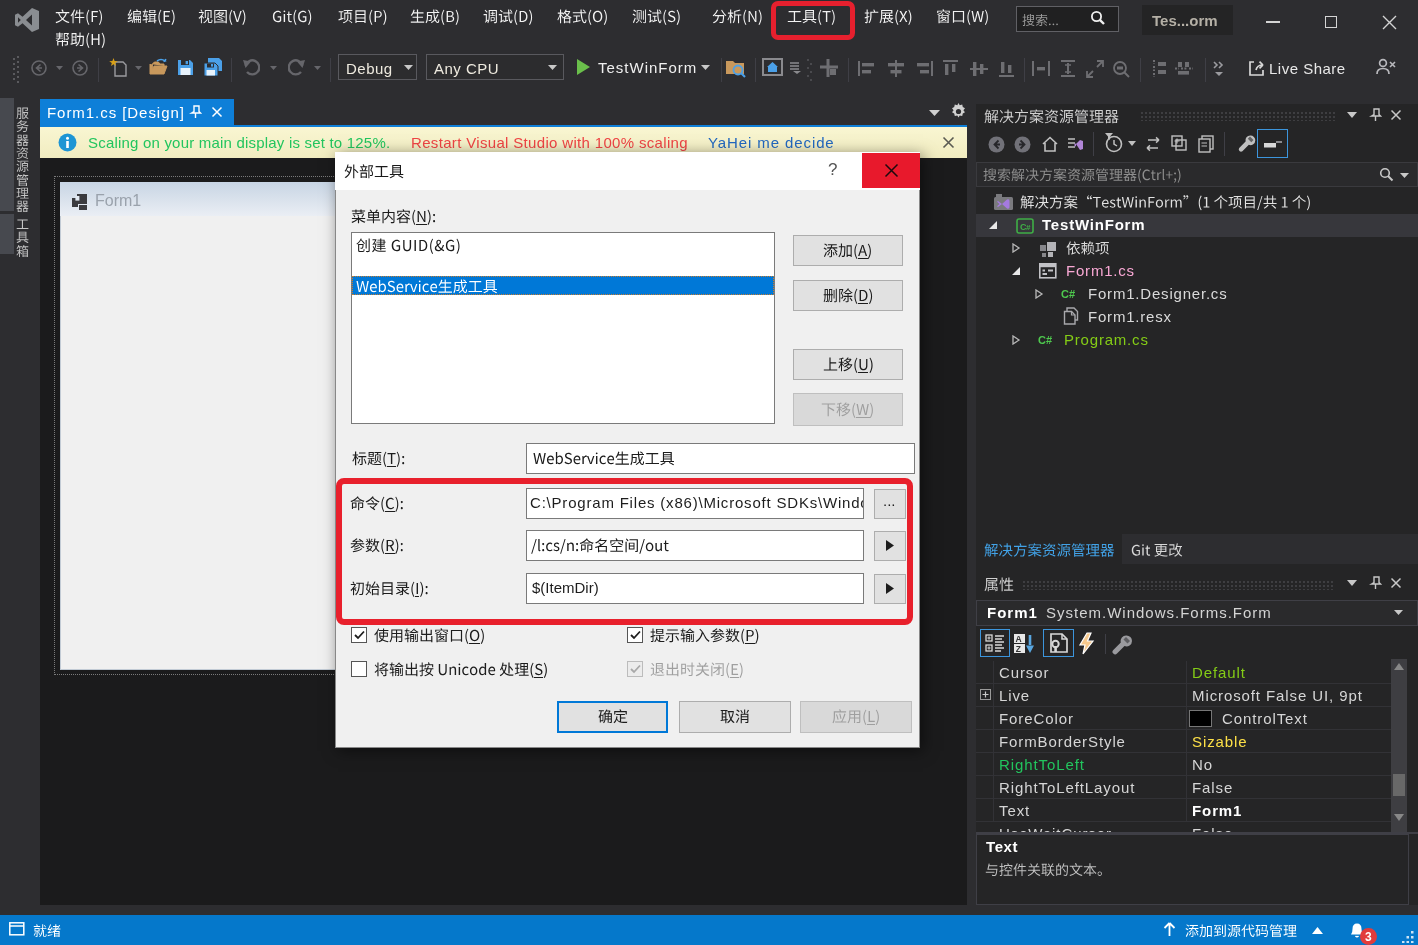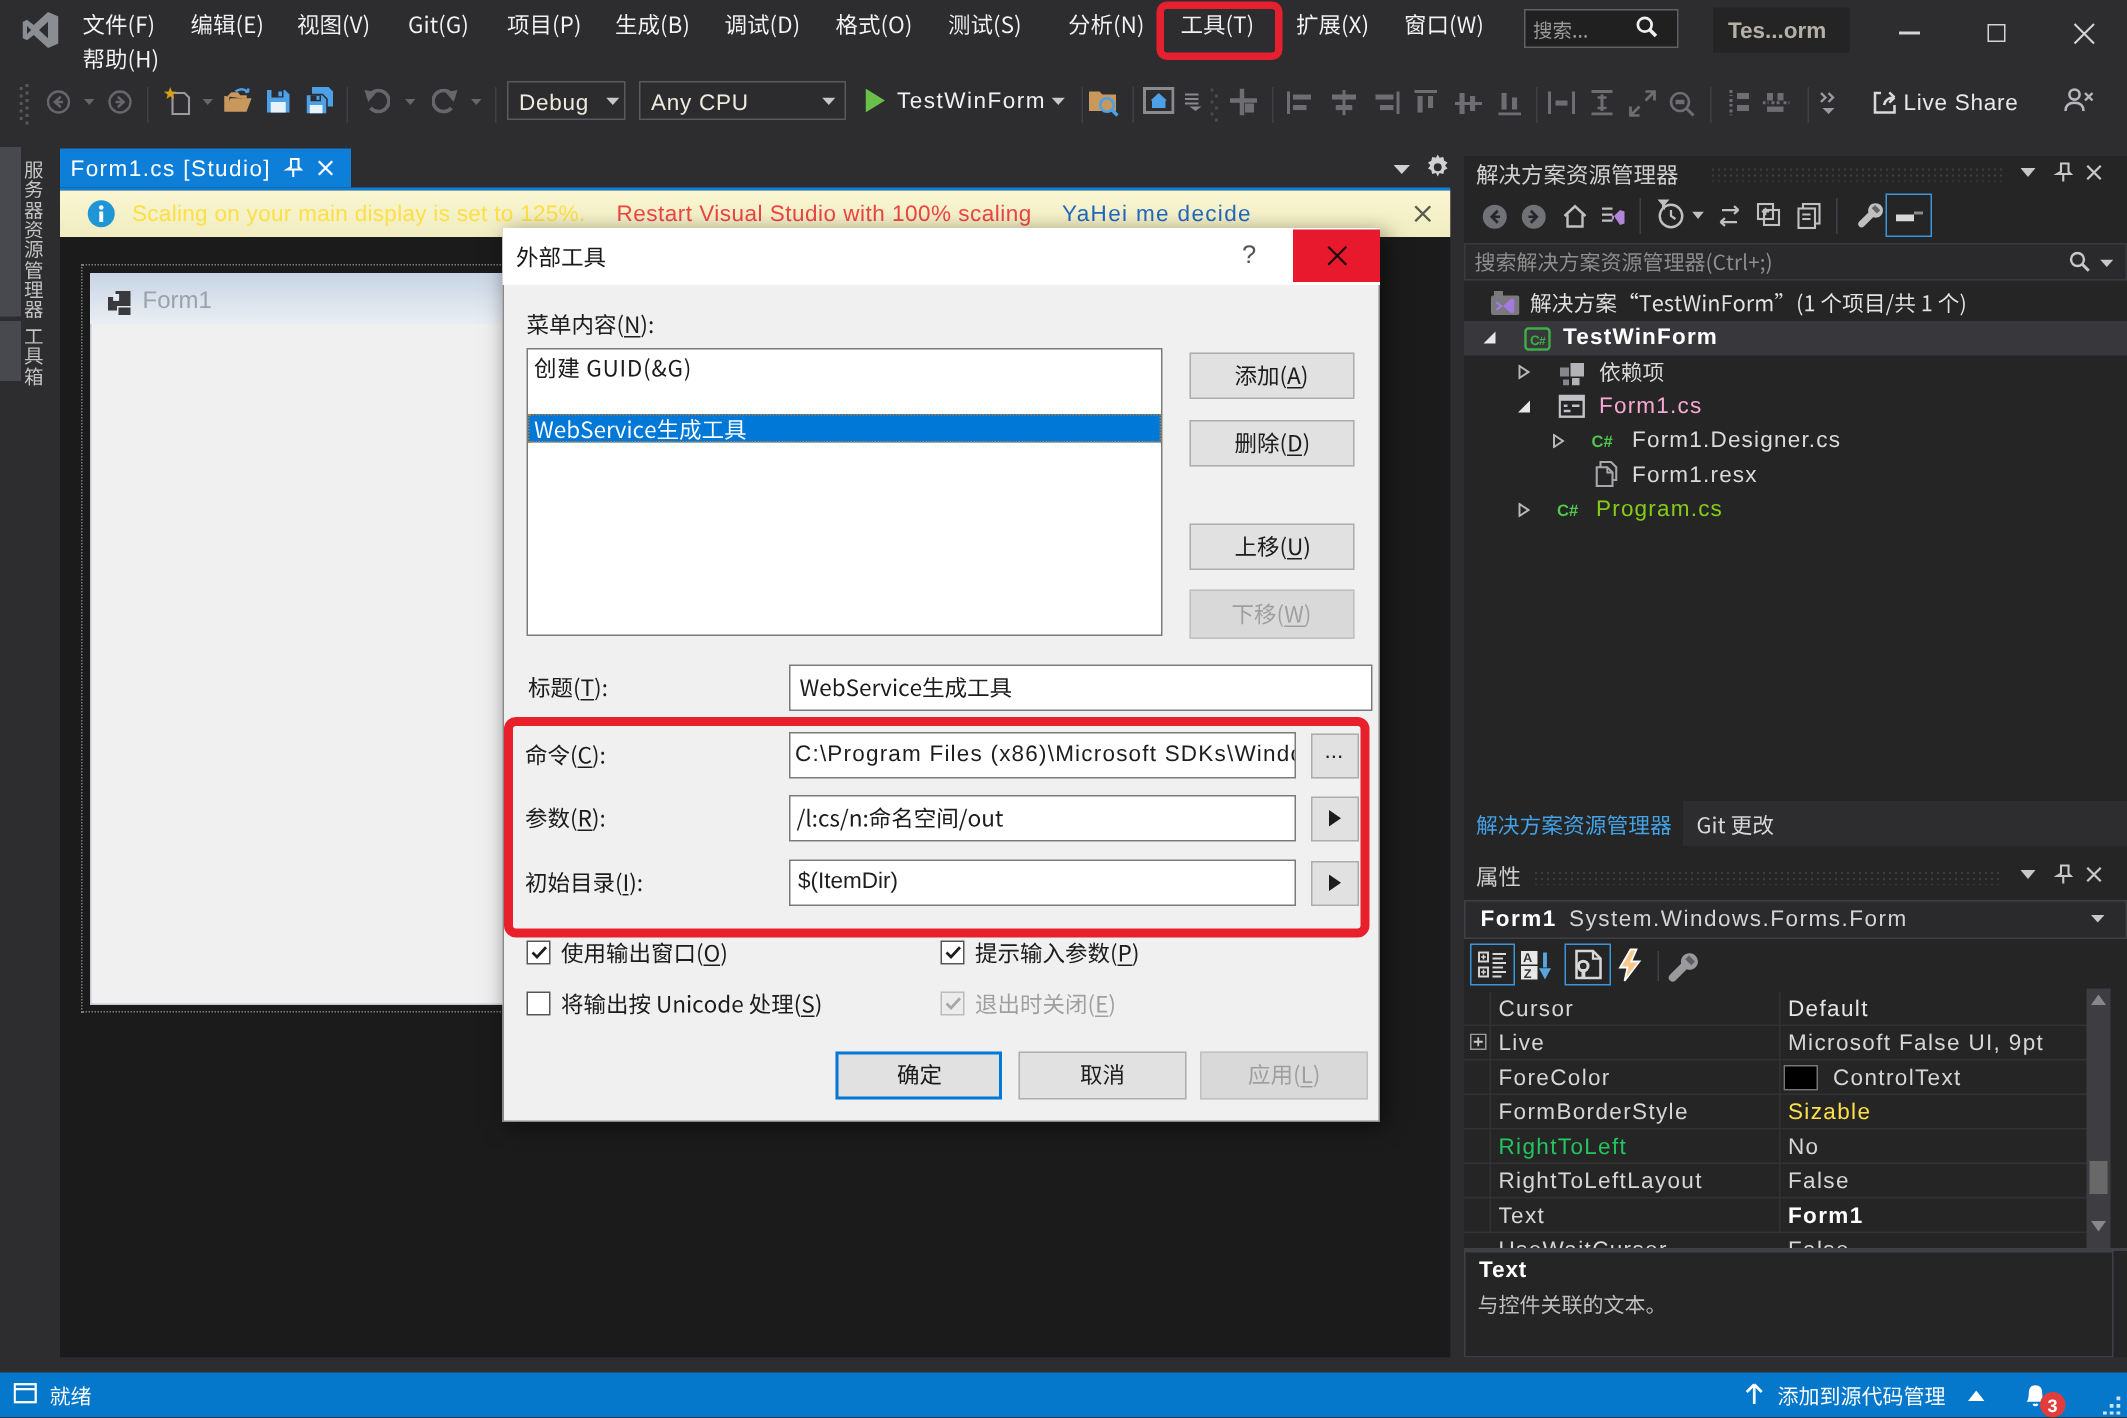--- a/index.html
+++ b/index.html
@@ -259,42 +259,42 @@
 <svg style="position:absolute;left:16px;top:216px;overflow:visible" width="15" height="18">
     <path fill="#c4c4c4" d="M0.7 12.1V13H12.4V12.1H7V4.6H11.7V3.5H1.4V4.6H5.9V12.1Z"></path>
   </svg>
 <svg style="position:absolute;left:16px;top:229.3px;overflow:visible" width="15" height="18">
     <path fill="#c4c4c4" d="M7.9 11.9C9.3 12.6 10.8 13.4 11.7 14.1L12.5 13.3C11.5 12.7 10 11.9 8.5 11.2ZM4.3 11.3C3.5 12 1.8 12.8 0.5 13.3C0.8 13.5 1.1 13.8 1.2 14.1C2.5 13.5 4.1 12.7 5.2 11.9ZM2.8 2.7V10.3H0.7V11.2H12.4V10.3H10.4V2.7ZM3.7 10.3V9.1H9.5V10.3ZM3.7 5.4H9.5V6.5H3.7ZM3.7 4.6V3.5H9.5V4.6ZM3.7 7.2H9.5V8.4H3.7Z"></path>
   </svg>
 <svg style="position:absolute;left:16px;top:242.6px;overflow:visible" width="15" height="18">
     <path fill="#c4c4c4" d="M7.4 9.2H10.9V10.5H7.4ZM7.4 8.4V7.1H10.9V8.4ZM7.4 11.3H10.9V12.6H7.4ZM6.5 6.3V14H7.4V13.5H10.9V13.9H11.9V6.3ZM2.4 2C2 3.3 1.3 4.6 0.5 5.5C0.7 5.6 1.1 5.9 1.3 6C1.7 5.5 2.1 4.9 2.5 4.2H3C3.3 4.7 3.6 5.3 3.7 5.8H3.1V7.3H0.8V8.2H2.9C2.3 9.6 1.3 11.1 0.4 11.9C0.7 12.1 0.9 12.4 1.1 12.6C1.7 11.9 2.5 10.8 3.1 9.7V14H4V9.7C4.5 10.3 5.2 11 5.5 11.4L6.1 10.6C5.8 10.3 4.5 9.1 4 8.7V8.2H6.1V7.3H4V5.8L4.6 5.6C4.5 5.2 4.3 4.7 4 4.2H6.3V3.3H2.9C3.1 3 3.2 2.6 3.3 2.2ZM7.5 2C7.1 3.3 6.4 4.6 5.6 5.4C5.8 5.5 6.2 5.8 6.4 5.9C6.9 5.5 7.3 4.9 7.7 4.2H8.4C8.9 4.8 9.3 5.5 9.5 5.9L10.3 5.6C10.2 5.2 9.8 4.7 9.5 4.2H12.3V3.3H8.1C8.2 3 8.3 2.6 8.5 2.2Z"></path>
   </svg>
 <div style="position:absolute;left:40px;top:99px;width:194px;height:26px;background:#0e7fd8;"></div>
-<div style="position:absolute;left:47px;top:104px;font:normal 15px 'Liberation Sans',sans-serif;color:#ffffff;white-space:pre;letter-spacing:.95px">Form1.cs [Studio]</div>
+<div style="position:absolute;left:47px;top:104px;font:normal 15px 'Liberation Sans',sans-serif;color:#ffffff;white-space:pre;letter-spacing:.95px">Form1.cs [Design]</div>
 <svg style="position:absolute;left:189px;top:105px;" width="13" height="14" viewBox="0 0 13 14">
     <path d="M5 1 H10 V6.5 L11.5 8 H2.5 L5 6.5 Z M6.5 8 V13" stroke="#ffffff" stroke-width="1.4" fill="none"></path>
   </svg>
 <svg style="position:absolute;left:211px;top:106px;" width="12" height="12" viewBox="0 0 12 12">
     <path d="M1.5 1.5 L10.5 10.5 M10.5 1.5 L1.5 10.5" stroke="#ffffff" stroke-width="1.5"></path>
   </svg>
 <svg style="position:absolute;left:929px;top:110px;" width="11" height="6" viewBox="0 0 11 6">
     <polygon points="0,0 11,0 5.5,6" fill="#d0d0d0"></polygon>
   </svg>
 <svg style="position:absolute;left:950px;top:103px;" width="17" height="17" viewBox="0 0 17 17">
     <path fill="#d0d0d0" d="M8.5 0 l1.2 2.2 2.5-.6.6 2.5 2.2 1.2-1.6 2 1.6 2-2.2 1.2-.6 2.5-2.5-.6-1.2 2.2-1.2-2.2-2.5.6-.6-2.5-2.2-1.2 1.6-2-1.6-2 2.2-1.2.6-2.5 2.5.6z"></path>
     <circle cx="8.5" cy="8.5" r="2.6" fill="#2d2d30"></circle>
   </svg>
 <div style="position:absolute;left:40px;top:125px;width:927px;height:2px;background:#0e7fd8;"></div>
 <div style="position:absolute;left:40px;top:127px;width:927px;height:31px;background:linear-gradient(#f9f6d2,#f1ecc0)"></div>
 <svg style="position:absolute;left:58px;top:133px;" width="19" height="19" viewBox="0 0 19 19">
     <circle cx="9.5" cy="9.5" r="9" fill="#1e95d4"></circle>
     <rect x="8.2" y="8" width="2.6" height="7" fill="#fff"></rect>
     <circle cx="9.5" cy="5.3" r="1.5" fill="#fff"></circle>
   </svg>
-<div style="position:absolute;left:88px;top:134px;font:normal 15px 'Liberation Sans',sans-serif;color:#fde047;white-space:pre;letter-spacing:.2px">Scaling on your main display is set to 125%.</div>
+<div style="position:absolute;left:88px;top:134px;font:normal 15px 'Liberation Sans',sans-serif;color:#22c55e;white-space:pre;letter-spacing:.2px">Scaling on your main display is set to 125%.</div>
 <div style="position:absolute;left:411px;top:134px;font:normal 15px 'Liberation Sans',sans-serif;color:#ef4444;white-space:pre;letter-spacing:.33px">Restart Visual Studio with 100% scaling</div>
 <div style="position:absolute;left:708px;top:134px;font:normal 15px 'Liberation Sans',sans-serif;color:#2268c0;white-space:pre;letter-spacing:.9px">YaHei me decide</div>
 <svg style="position:absolute;left:942px;top:136px;" width="13" height="13" viewBox="0 0 13 13">
     <path d="M1.5 1.5 L11.5 11.5 M11.5 1.5 L1.5 11.5" stroke="#5a5a52" stroke-width="1.6"></path>
   </svg>
 <div style="position:absolute;left:40px;top:158px;width:927px;height:747px;background:#1b1b1c;"></div>
 <div style="position:absolute;left:54px;top:176px;width:592px;height:499px;border:1px dotted #7a7a7a"></div>
 <div style="position:absolute;left:60px;top:182px;width:580px;height:488px;background:#f0f0f0;border:1px solid #c2cbd5;border-top:none"></div>
 <div style="position:absolute;left:60px;top:182px;width:580px;height:34px;background:linear-gradient(#c8d5e4,#eaeef4)"></div>
 <svg style="position:absolute;left:72px;top:194px;" width="18" height="16" viewBox="0 0 18 16">
@@ -489,21 +489,21 @@
 <svg style="position:absolute;left:1078px;top:632px;" width="17" height="23" viewBox="0 0 17 23">
     <path d="M9 1 L2 13 H7 L5 22 L15 9 H9.5 L13 1 Z" fill="#f6c88c" stroke="#fff" stroke-width="1.2"></path>
   </svg>
 <div style="position:absolute;left:1105px;top:634px;width:1px;height:20px;background:#3f3f46;"></div>
 <svg style="position:absolute;left:1112px;top:634px;" width="22" height="21" viewBox="0 0 22 21">
     <path d="M14.5 1.5 a5.5 5.5 0 0 1 5.5 5.5 a5.5 5.5 0 0 1 -7.5 5.1 L5 19.6 a2.6 2.6 0 0 1 -3.7 -3.7 L8.8 8.4 a5.5 5.5 0 0 1 5.7 -6.9 Z" fill="#9a9a9e"></path>
     <path d="M14 3 L18 7 L15.5 9.5 L11.5 5.5 Z" fill="#2d2d30" opacity="0.55"></path>
   </svg>
 <div style="position:absolute;left:976px;top:683px;width:431px;height:1px;background:#323236;"></div>
 <div style="position:absolute;left:999px;top:664px;font:normal 15px 'Liberation Sans',sans-serif;color:#d6d6d6;white-space:pre;letter-spacing:.9px">Cursor</div>
-<div style="position:absolute;left:1192px;top:664px;font:normal 15px 'Liberation Sans',sans-serif;color:#e5e5e5;white-space:pre;letter-spacing:.9px">Default</div>
+<div style="position:absolute;left:1192px;top:664px;font:normal 15px 'Liberation Sans',sans-serif;color:#84cc16;white-space:pre;letter-spacing:.9px">Default</div>
 <div style="position:absolute;left:976px;top:706px;width:431px;height:1px;background:#323236;"></div>
 <div style="position:absolute;left:999px;top:687px;font:normal 15px 'Liberation Sans',sans-serif;color:#d6d6d6;white-space:pre;letter-spacing:.9px">Live</div>
 <div style="position:absolute;left:1192px;top:687px;font:normal 15px 'Liberation Sans',sans-serif;color:#d6d6d6;white-space:pre;letter-spacing:.9px">Microsoft False UI, 9pt</div>
 <div style="position:absolute;left:976px;top:729px;width:431px;height:1px;background:#323236;"></div>
 <div style="position:absolute;left:999px;top:710px;font:normal 15px 'Liberation Sans',sans-serif;color:#d6d6d6;white-space:pre;letter-spacing:.9px">ForeColor</div>
 <div style="position:absolute;left:1189px;top:710px;width:23px;height:17px;background:#000;border:1px solid #777"></div>
 <div style="position:absolute;left:1222px;top:710px;font:normal 15px 'Liberation Sans',sans-serif;color:#d6d6d6;white-space:pre;letter-spacing:.9px">ControlText</div>
 <div style="position:absolute;left:976px;top:752px;width:431px;height:1px;background:#323236;"></div>
 <div style="position:absolute;left:999px;top:733px;font:normal 15px 'Liberation Sans',sans-serif;color:#d6d6d6;white-space:pre;letter-spacing:.9px">FormBorderStyle</div>
 <div style="position:absolute;left:1192px;top:733px;font:normal 15px 'Liberation Sans',sans-serif;color:#fde047;white-space:pre;letter-spacing:.9px">Sizable</div>

